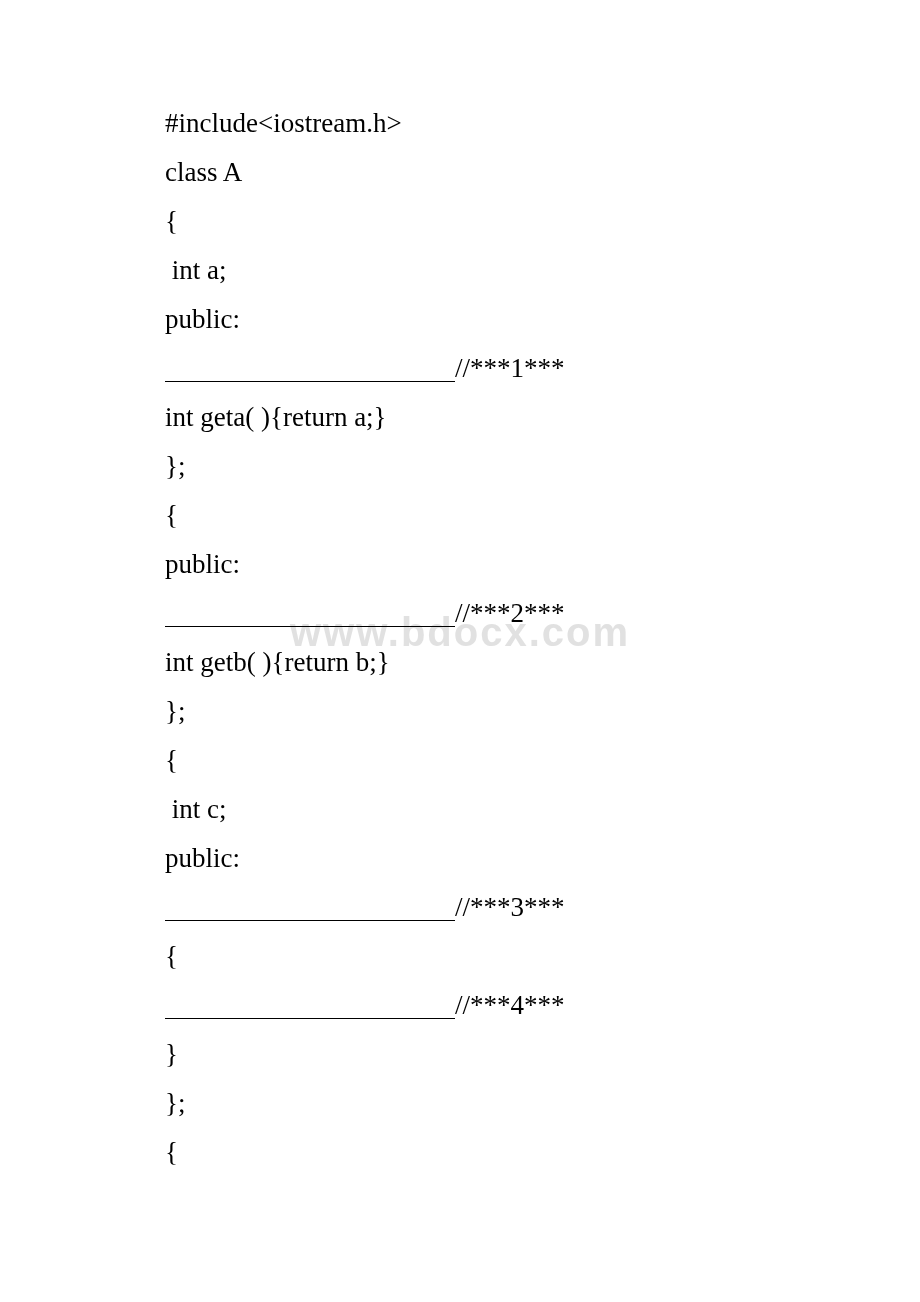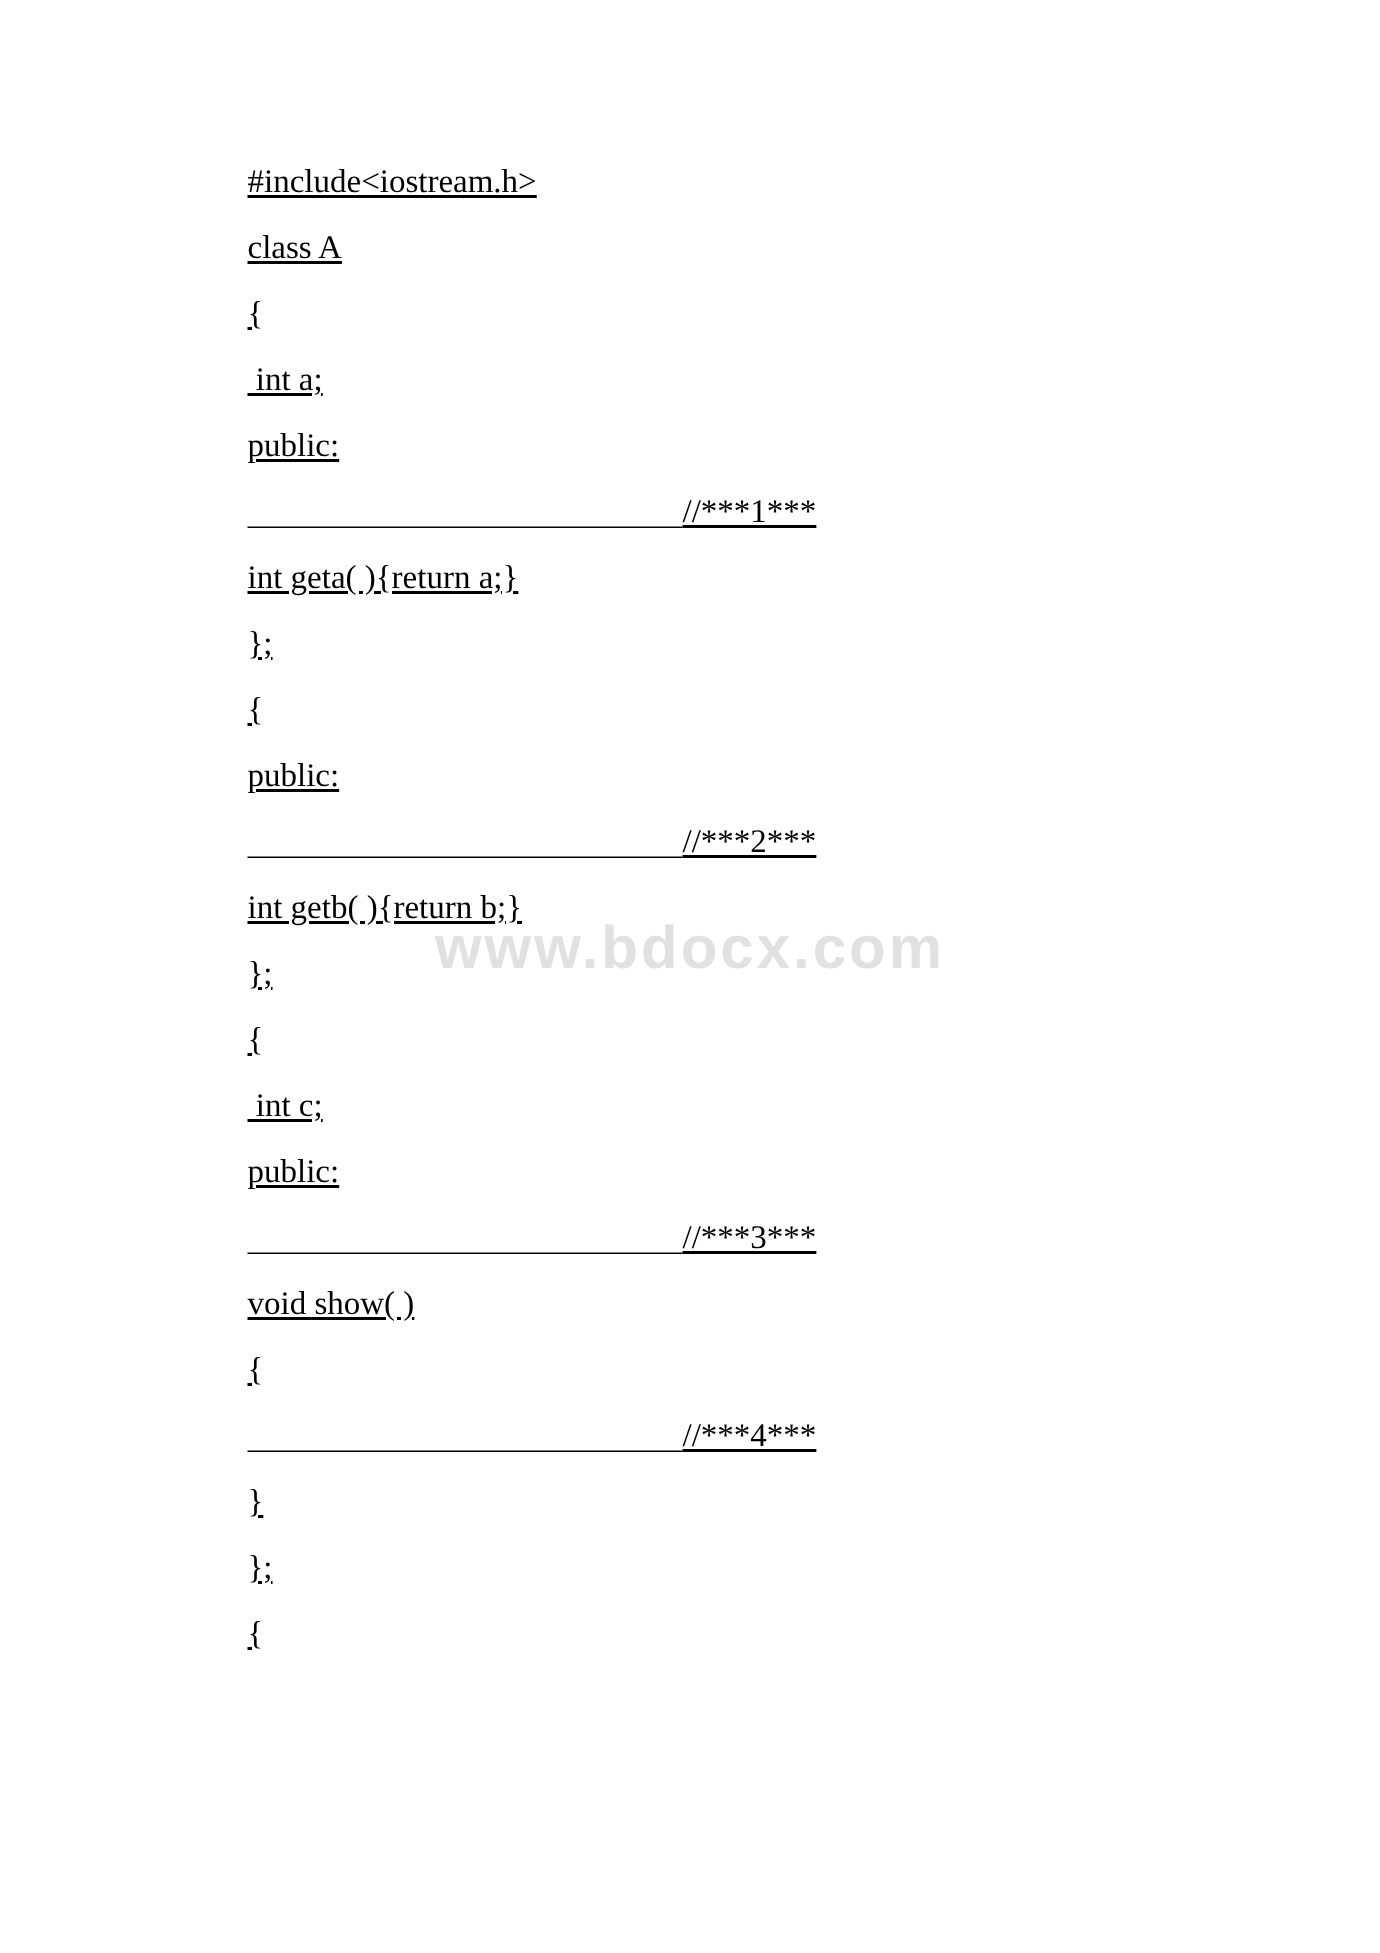--- a/index.html
+++ b/index.html
@@ -9,27 +9,26 @@
     }
     body {
       background: #ffffff;
       width: 920px;
       height: 1302px;
       font-family: "Times New Roman", Times, serif;
       position: relative;
       padding: 110px 165px 0 165px;
     }
     .code-line {
-      font-size: 22px;
+      font-size: 27px;
       color: #000000;
       line-height: 1.0;
       margin-bottom: 22px;
       white-space: pre;
       position: relative;
-      text-decoration: underline;
     }
     .blank-line {
       display: inline-block;
       border-bottom: 1px solid #000000;
       width: 290px;
       height: 22px;
       vertical-align: bottom;
     }
     .comment {
       display: inline;
@@ -68,19 +67,18 @@
   <div class="code-line">};</div>
   <div class="code-line">{</div>
   <div class="code-line">public:</div>
   <div class="code-line"><span class="blank-line"></span><span class="comment">//***2***</span></div>
   <div class="code-line">int getb( ){return b;}</div>
   <div class="code-line">};</div>
   <div class="code-line">{</div>
   <div class="code-line"> int c;</div>
   <div class="code-line">public:</div>
   <div class="code-line"><span class="blank-line"></span><span class="comment">//***3***</span></div>
-  <div class="code-line">void show( )</div>
   <div class="code-line">{</div>
   <div class="code-line"><span class="blank-line"></span><span class="comment">//***4***</span></div>
   <div class="code-line">}</div>
   <div class="code-line">};</div>
   <div class="code-line">{</div>
 </div>
 
 </body></html>

